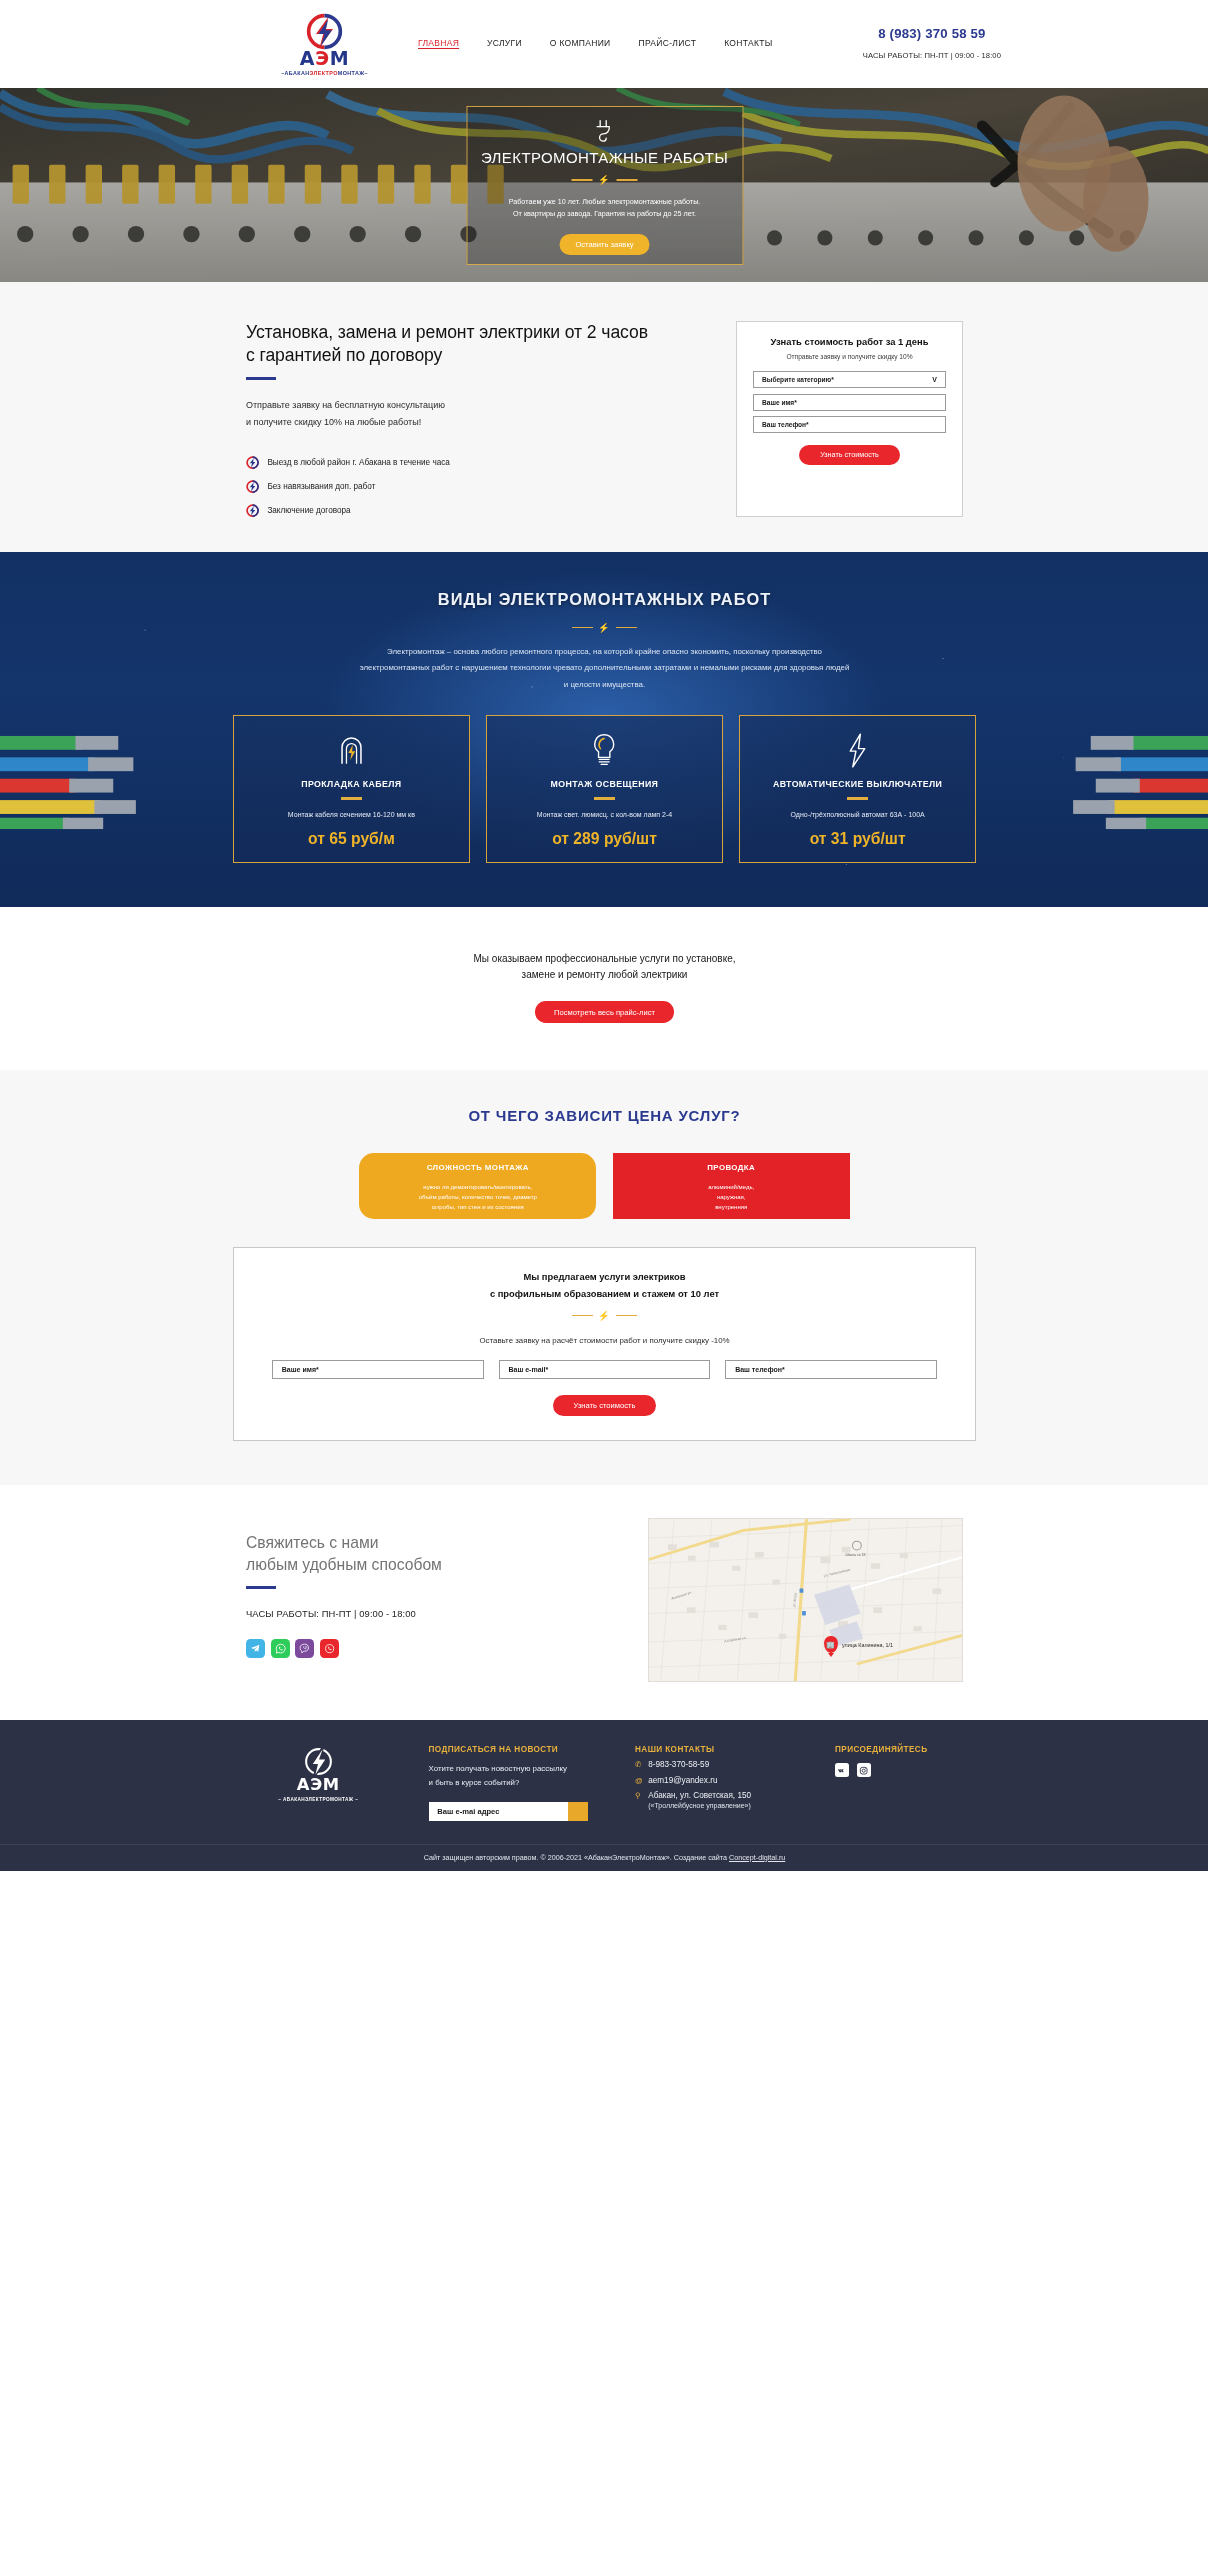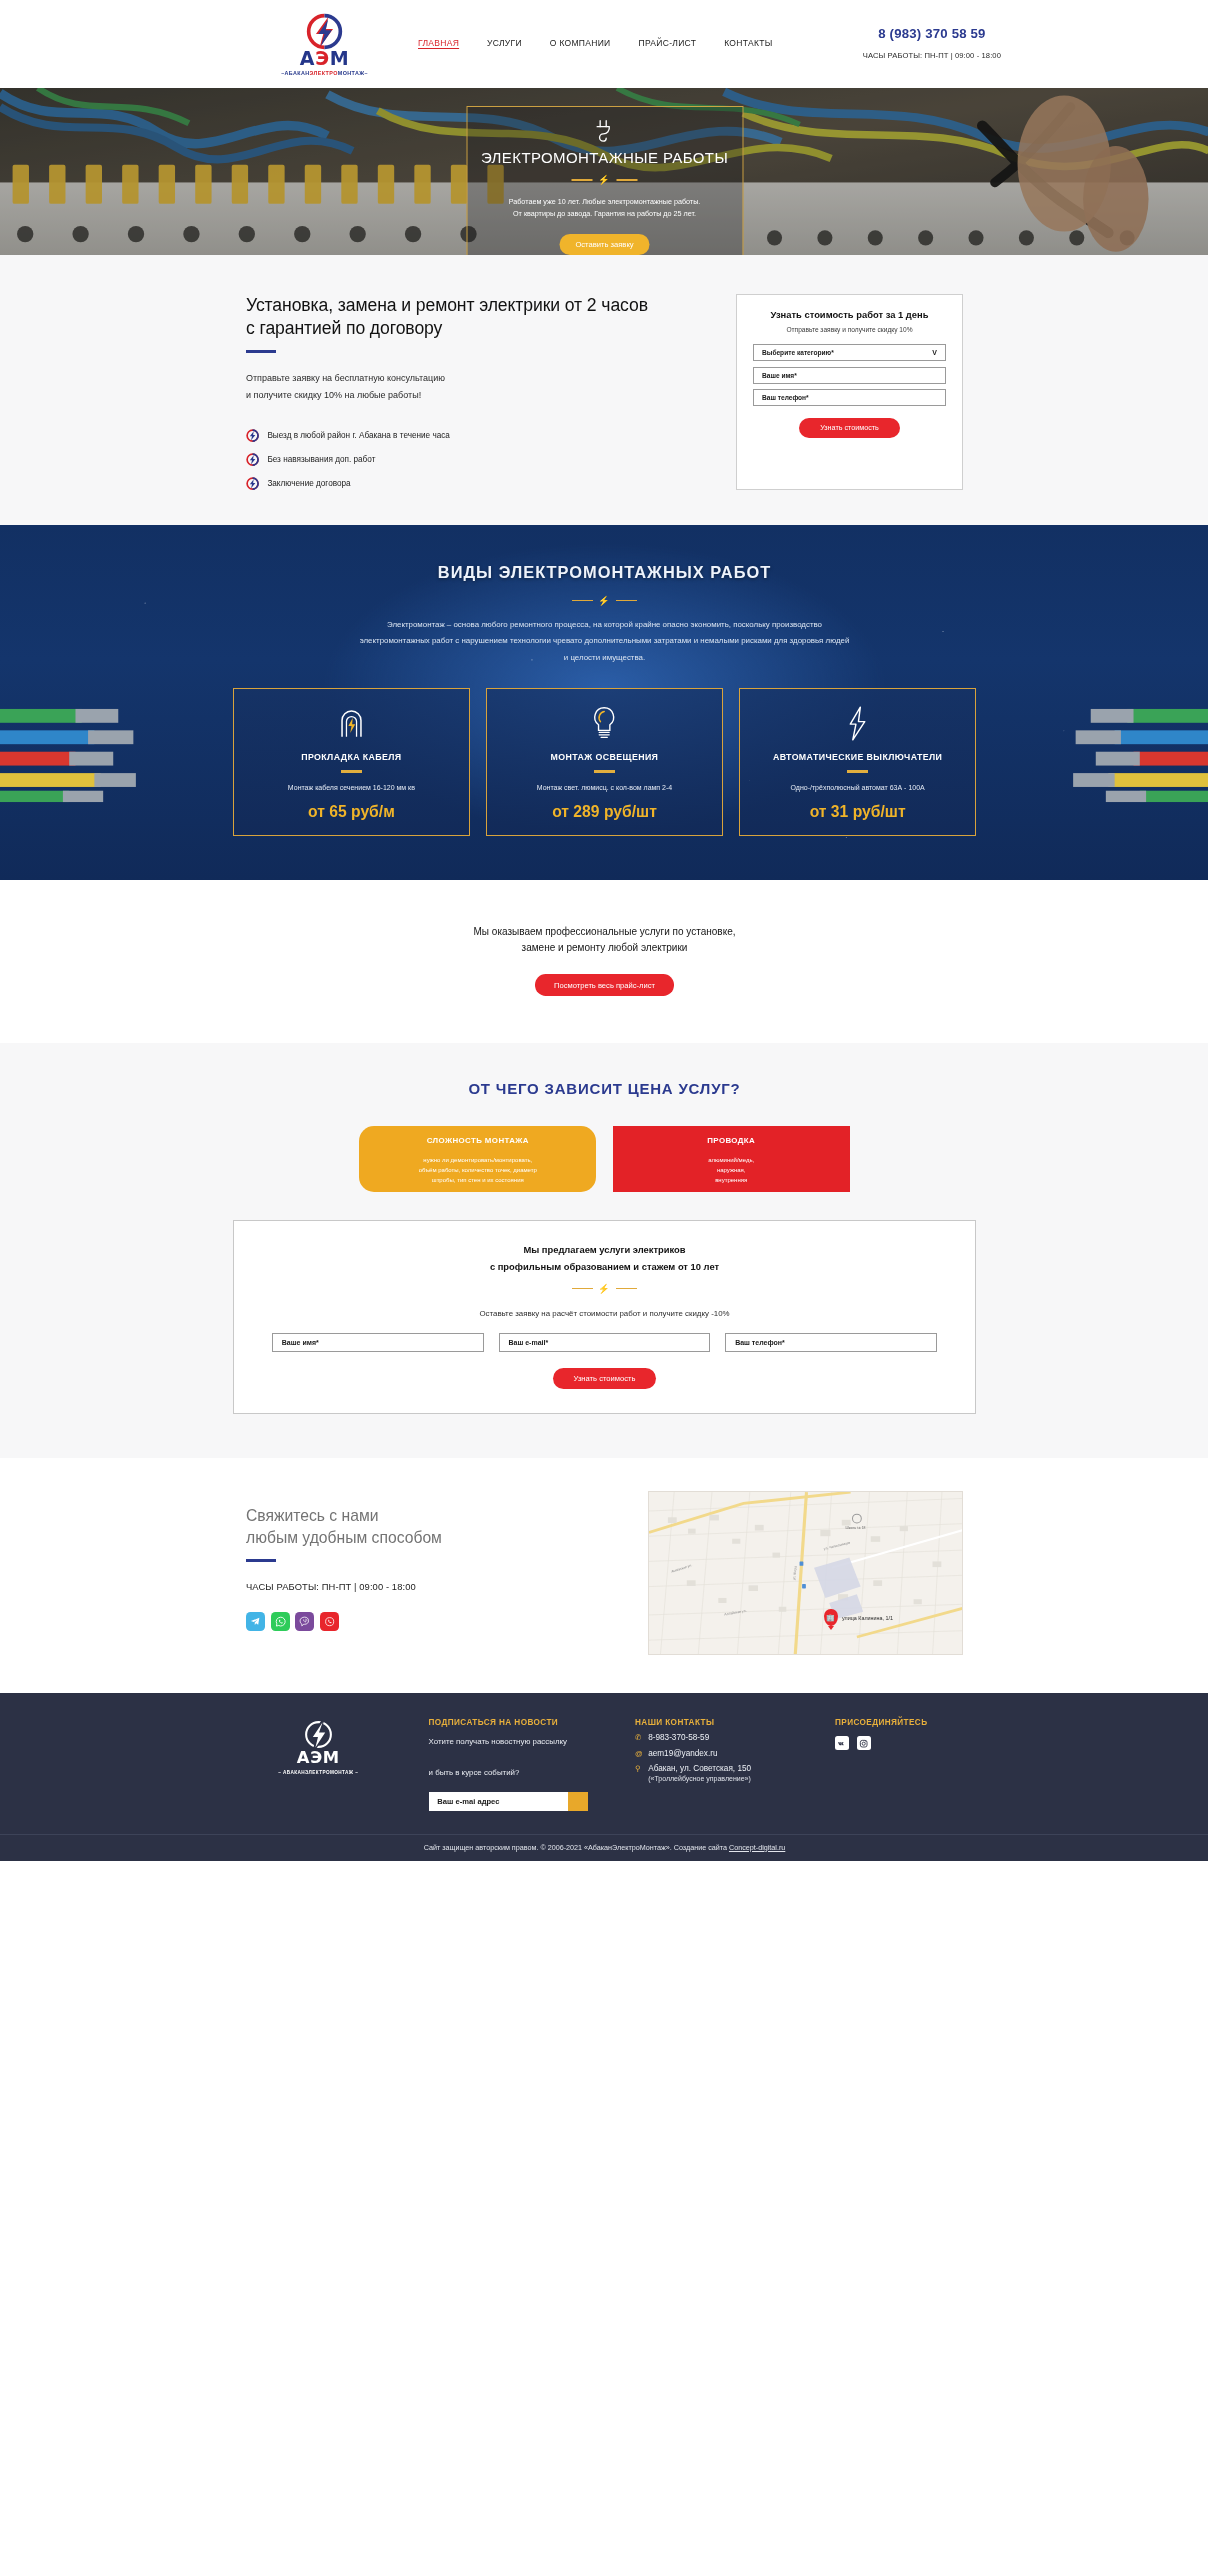--- a/index.html
+++ b/index.html
@@ -56,21 +56,21 @@
   .header-phone {
     font-size: 13.2px; font-weight: 700; color: #2b3a8f; letter-spacing: 0.2px;
     line-height: 1.1;
   }
   .header-hours {
     font-size: 7.6px; color: #2a2a2a; margin-top: 10px; letter-spacing: 0.1px; white-space: nowrap;
   }
 
   
   .hero {
-    height: 167px; position: relative; overflow: hidden;
+    height: 194px; position: relative; overflow: hidden;
     background: #404040;
   }
   .hero-bg { position: absolute; inset: 0; }
   .hero-overlay { position: absolute; inset: 0; background: rgba(30,28,26,.28); }
   .hero-box {
     position: absolute; left: 50%; transform: translateX(-50%);
     top: 17.6px; width: 277px; height: 159px;
     border: 0.6px solid rgba(230,180,70,.85);
     background: rgba(28,28,30,.30);
     display: flex; flex-direction: column; align-items: center;
@@ -689,21 +689,21 @@
         <path d="M40 6 L18 38 L30 38 L24 60 L48 26 L34 26 Z" fill="#2c3145" stroke="#2c3145" stroke-width="5"></path>
         <path d="M40 8 L21 37 L31 37 L26 57 L45 28 L33 28 Z" fill="#fff"></path>
       </svg>
       <div class="f-logo-word">АЭМ</div>
       <div class="f-logo-sub">– <span>АБАКАНЭЛЕКТРОМОНТАЖ</span> –</div>
     </div>
 
     <div class="f-col news">
       <div class="f-h">ПОДПИСАТЬСЯ НА НОВОСТИ</div>
       <div class="f-txt">Хотите получать новостную рассылку</div>
-      <div class="f-txt" style="margin-top:17px">и быть в курсе событий?</div>
+      <div class="f-txt" style="margin-top:0">и быть в курсе событий?</div>
       <div class="sub-row">
         <div class="sub-input">
           <span>Ваш e-mai адрес</span>
         </div>
         <button class="sub-btn"></button>
       </div>
     </div>
 
     <div class="f-col contacts">
       <div class="f-h">НАШИ КОНТАКТЫ</div>

